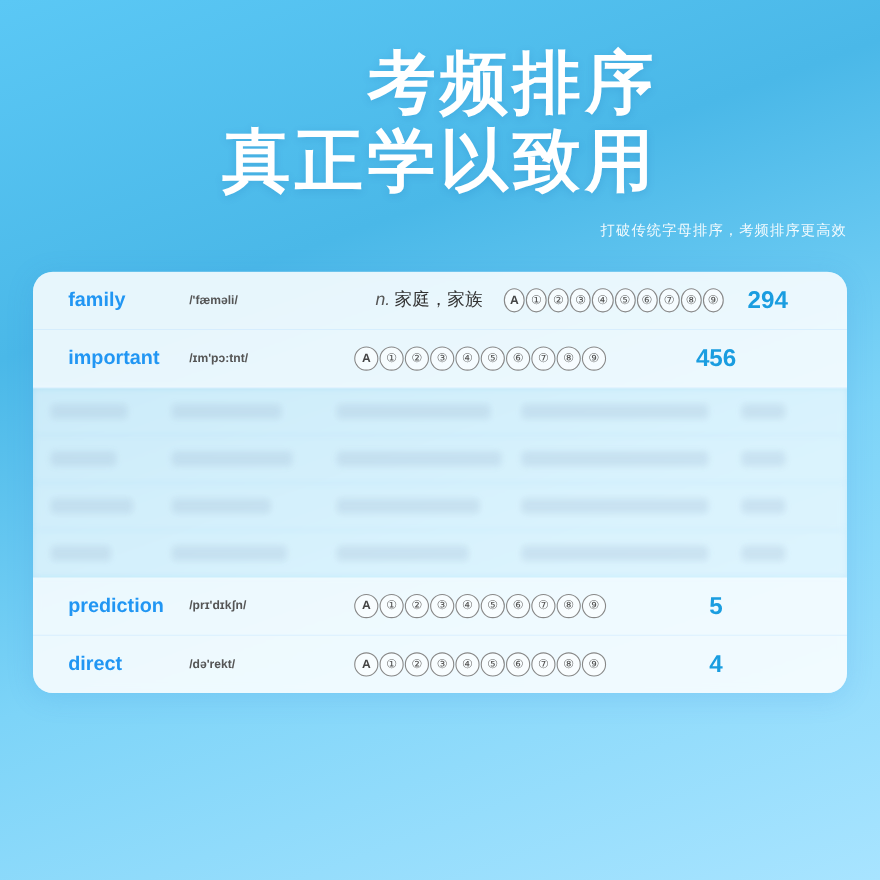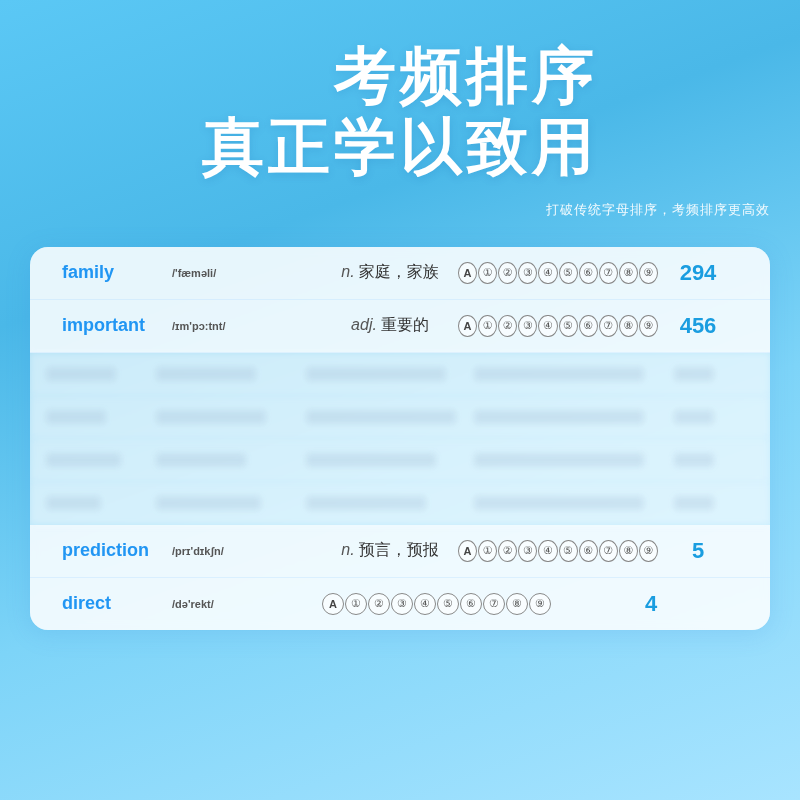--- a/index.html
+++ b/index.html
@@ -194,23 +194,20 @@
       <div class="tag-circle">⑦</div>
       <div class="tag-circle">⑧</div>
       <div class="tag-circle">⑨</div>
     </div>
     <div class="cell-freq">294</div>
   </div>
 
   <div class="table-row clear">
     <div class="cell-word">important</div>
     <div class="cell-phonetic">/ɪm'pɔ:tnt/</div>
-    <div class="cell-meaning">
-      <em>adj.</em><span>重要的</span>
-    </div>
     <div class="cell-tags">
       <div class="tag-circle a-tag">A</div>
       <div class="tag-circle">①</div>
       <div class="tag-circle">②</div>
       <div class="tag-circle">③</div>
       <div class="tag-circle">④</div>
       <div class="tag-circle">⑤</div>
       <div class="tag-circle">⑥</div>
       <div class="tag-circle">⑦</div>
       <div class="tag-circle">⑧</div>
@@ -287,23 +284,20 @@
         <div class="blurred-placeholder" style="width:170px"></div>
       </div>
     <div class="blurred-block">
         <div class="blurred-placeholder" style="width:40px"></div>
       </div>
   </div>
 
   <div class="table-row clear">
     <div class="cell-word">prediction</div>
     <div class="cell-phonetic">/prɪ'dɪkʃn/</div>
-    <div class="cell-meaning">
-      <em>n.</em><span>预言，预报</span>
-    </div>
     <div class="cell-tags">
       <div class="tag-circle a-tag">A</div>
       <div class="tag-circle">①</div>
       <div class="tag-circle">②</div>
       <div class="tag-circle">③</div>
       <div class="tag-circle">④</div>
       <div class="tag-circle">⑤</div>
       <div class="tag-circle">⑥</div>
       <div class="tag-circle">⑦</div>
       <div class="tag-circle">⑧</div>

